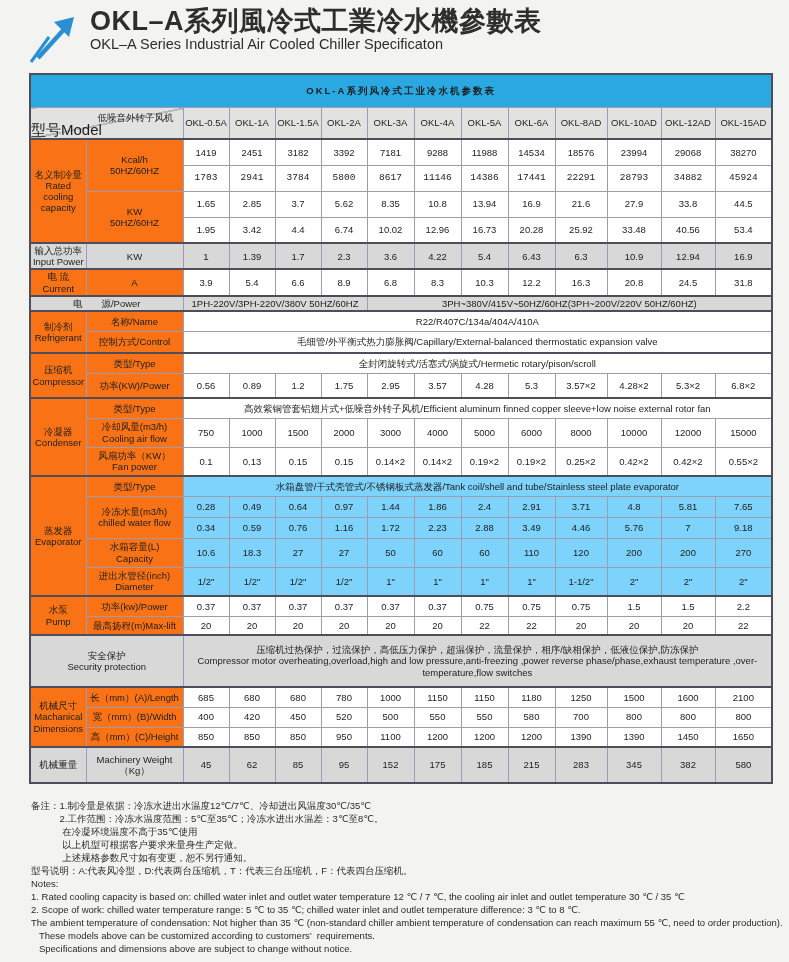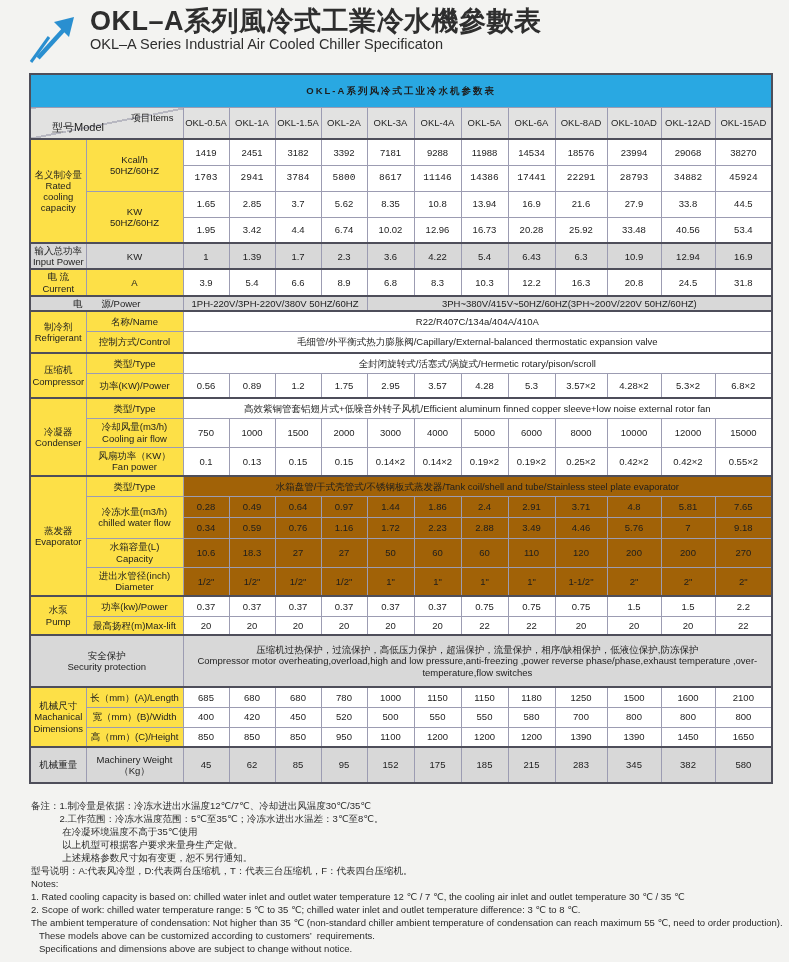--- a/index.html
+++ b/index.html
@@ -31,27 +31,27 @@
     background:#29a8e2;color:#fff;
     font-size:17px;font-weight:600;letter-spacing:2px;
     height:30px;border-bottom:1px solid #4e4e5a;
   }
   .head-row td{height:28px;background:#e2e2e1;font-size:9.5px;}
   td.corner{
     position:relative;
     background-color:#e2e2e1;
     background-image:linear-gradient(to bottom right,transparent 49.2%,#8d8da0 49.2%,#8d8da0 50.8%,transparent 50.8%);
   }
-  td.corner .c-model{position:absolute;left:21px;top:13px;font-size:11px;}
+  td.corner .c-model{position:absolute;left:0;top:13px;font-size:15px;}
   td.corner .c-items{position:absolute;right:9px;top:4px;font-size:9.5px;}
-  td.sec,td.lbl{background:#fde047;white-space:pre-line;}
+  td.sec,td.lbl{background:#f97316;white-space:pre-line;}
   td.val,td.txt{background:#fff;}
   td.txtl{background:#fff;text-align:left;padding:3px 7px;white-space:pre-line;line-height:1.55;}
   tr.row-g > td{background:#d8d8d8;}
-  tr.row-e > td.val,tr.row-e > td.txt{background:#a16207;}
+  tr.row-e > td.val,tr.row-e > td.txt{background:#7dd3fc;}
   tr.st > td{border-top:2px solid #4e4e5a;}
   
   .notes{margin:15px 2px 0 31px;font-size:9.5px;line-height:13px;color:#2a2a2a;}
   .note-line{white-space:pre-wrap;min-height:13px;}
 </style>
 </head>
 <body>
 
 <header class="doc-header">
   <svg class="logo" width="50" height="52" viewBox="0 0 50 52">
@@ -82,21 +82,21 @@
       <col style="width:54px">
       <col style="width:57px">
   </colgroup>
   <thead>
     <tr>
       <td class="banner" colspan="14">OKL-A系列风冷式工业冷水机参数表</td>
     </tr>
     <tr class="head-row" id="model-row">
       <td class="corner" colspan="2">
         <span class="c-model">型号Model</span>
-        <span class="c-items">项目Items</span>
+        <span class="c-items">低噪音外转子风机</span>
       </td>
     <td class="model-cell">OKL-0.5A</td>
         <td class="model-cell">OKL-1A</td>
         <td class="model-cell">OKL-1.5A</td>
         <td class="model-cell">OKL-2A</td>
         <td class="model-cell">OKL-3A</td>
         <td class="model-cell">OKL-4A</td>
         <td class="model-cell">OKL-5A</td>
         <td class="model-cell">OKL-6A</td>
         <td class="model-cell">OKL-8AD</td>

